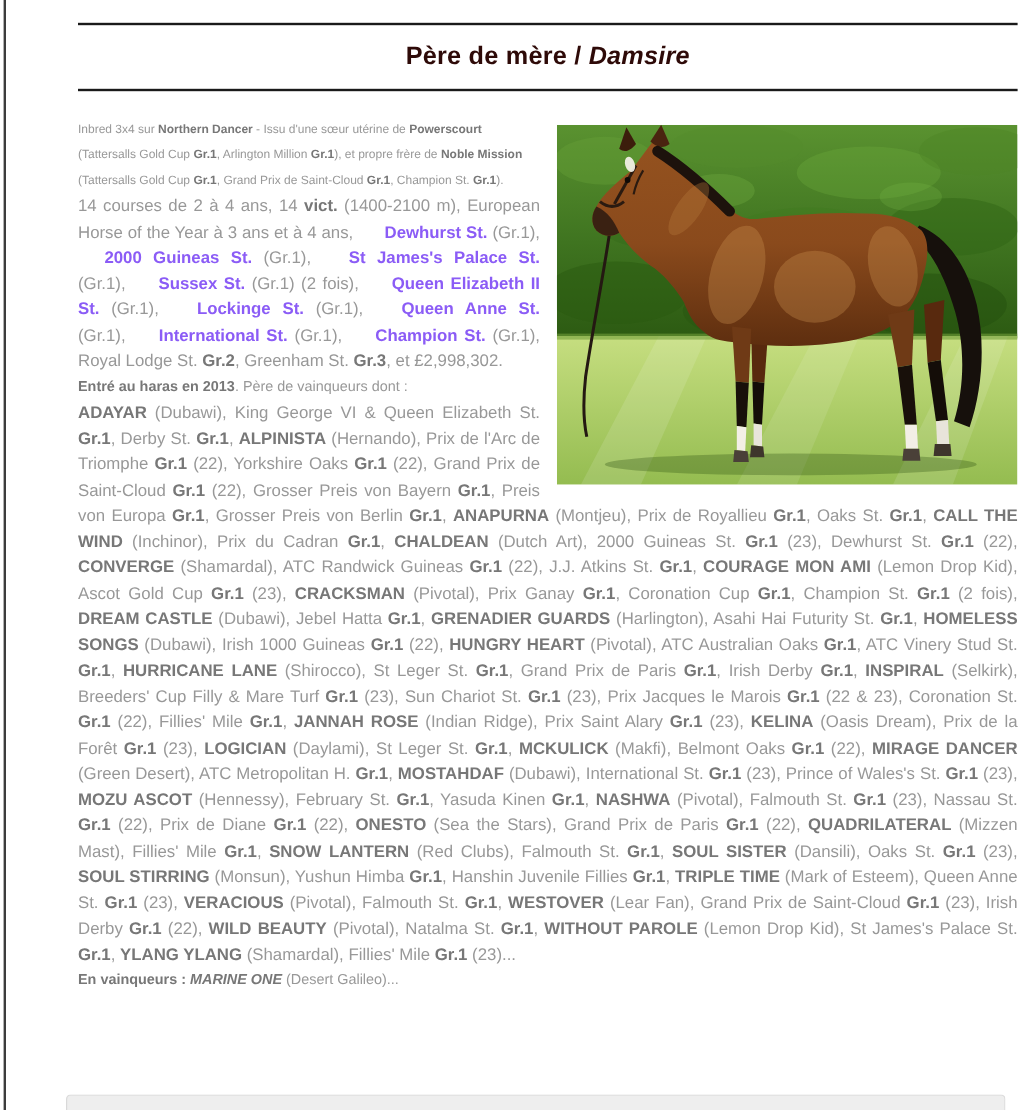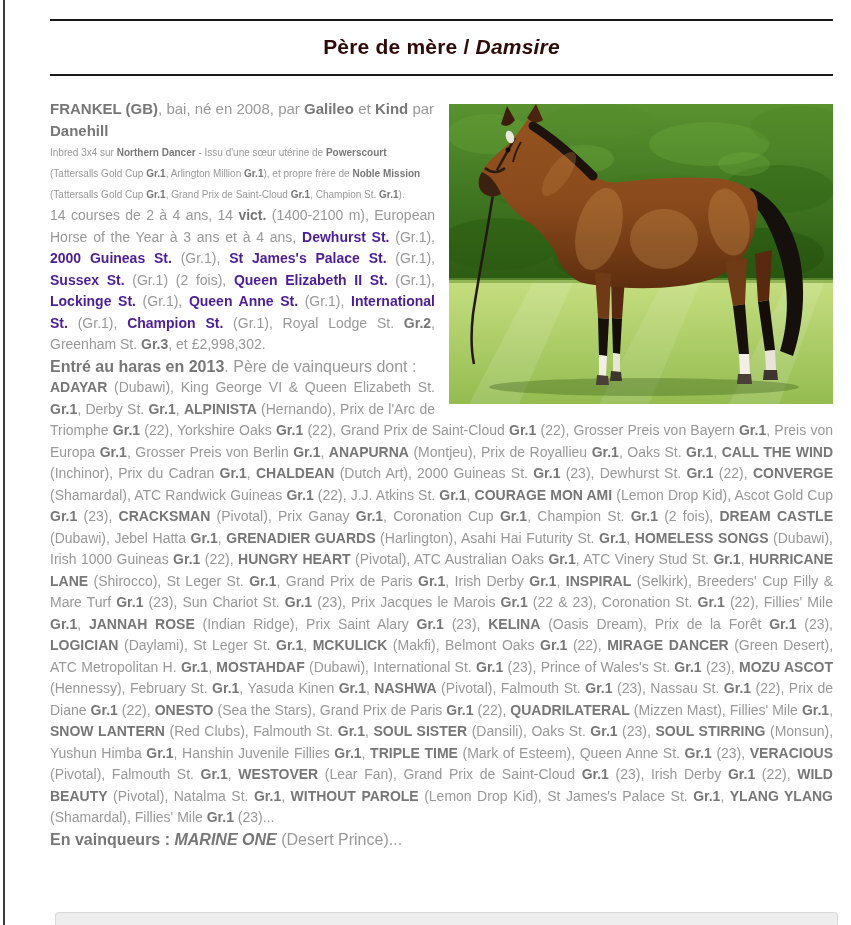--- a/index.html
+++ b/index.html
@@ -1,34 +1,34 @@
 <!DOCTYPE html>
 <html><head>
 <meta charset="utf-8">
 <style>
   html,body{margin:0;padding:0;background:#ffffff;}
   body{width:851px;height:925px;position:relative;overflow:hidden;
        font-family:"Liberation Sans","DejaVu Sans",sans-serif;}
   .left-border{position:absolute;left:3px;top:0;width:2px;height:925px;background:#3c3c3c;}
-  .content{position:absolute;left:50px;top:0;width:783px;}
+  .content{position:absolute;left:65px;top:0;width:783px;}
   .hrule{border:0;border-top:2px solid #1a1a1a;margin:0;}
   .header{margin-top:19px;}
   .page-title{text-align:center;font-size:21px;font-weight:700;color:#2e0a08;
               padding:14px 0 15px 0;letter-spacing:.2px;}
   .page-title .it{font-style:italic;}
   .main{margin-top:22px;}
   .photo{float:right;width:384px;height:300px;margin:6px 0 10px 14px;overflow:hidden;}
   p{margin:0;color:#989898;}
   .p-intro{font-size:15px;line-height:22px;}
   .p-small{font-size:10px;line-height:21px;}
   .p-body{font-size:14px;line-height:21.5px;text-align:justify;}
-  .p-left{font-size:16px;line-height:21.5px;}
+  .p-left{font-size:12px;line-height:21.5px;}
   .seg-n{}
   .seg-b{font-weight:700;color:#777777;}
-  .seg-r{font-weight:700;color:#4c1d95;}
+  .seg-r{font-weight:700;color:#8b5cf6;margin-left:22px;}
   .seg-i{}
   .seg-bi{font-weight:700;font-style:italic;color:#777777;margin-top:40px;}
   .footer-bar{position:absolute;left:55px;top:912px;width:783px;height:14px;
               background:#eeeeee;border:1px solid #d9d9d9;border-bottom:none;
               border-radius:4px 4px 0 0;box-sizing:border-box;}
 </style>
 </head>
 <body>
 
 <div class="left-border"></div>
@@ -124,23 +124,22 @@
             <path d="M 36,64 Q 46,72 56,64" stroke="#2a1a10" stroke-width="2.5" fill="none"></path>
             <path d="M 72,38 Q 66,48 64,58" stroke="#2a1a10" stroke-width="1.8" fill="none"></path>
           </g>
           <ellipse cx="61" cy="33" rx="4" ry="6.5" fill="#f5f2ea" opacity="0.92" transform="rotate(-18 61 33)"></ellipse>
           <circle cx="59" cy="46" r="2.4" fill="#100a06"></circle>
           <path d="M 33,68 C 29,74 28,82 33,88 C 38,93 46,94 52,90 C 48,80 42,72 33,68 Z" fill="#2b1a10" opacity="0.85"></path>
         </g>
       </svg>
     </div>
 
-    <p class="p-intro"><span class="seg-b">FRANKEL (GB)</span><span class="seg-n">, bai, né en 2008, par </span><span class="seg-b">Galileo</span><span class="seg-n"> et </span><span class="seg-b">Kind</span><span class="seg-n"> par </span><span class="seg-b">Danehill</span></p>
     <p class="p-small"><span class="seg-n">Inbred 3x4 sur </span><span class="seg-b">Northern Dancer</span><span class="seg-n"> - Issu d'une sœur utérine de </span><span class="seg-b">Powerscourt</span><span class="seg-n"> (Tattersalls Gold Cup </span><span class="seg-b">Gr.1</span><span class="seg-n">, Arlington Million </span><span class="seg-b">Gr.1</span><span class="seg-n">), et propre frère de </span><span class="seg-b">Noble Mission</span><span class="seg-n"> (Tattersalls Gold Cup </span><span class="seg-b">Gr.1</span><span class="seg-n">, Grand Prix de Saint-Cloud </span><span class="seg-b">Gr.1</span><span class="seg-n">, Champion St. </span><span class="seg-b">Gr.1</span><span class="seg-n">).</span></p>
     <p class="p-body"><span class="seg-n">14 courses de 2 à 4 ans, 14 </span><span class="seg-b">vict.</span><span class="seg-n"> (1400-2100 m), European Horse of the Year à 3 ans et à 4 ans, </span><span class="seg-r">Dewhurst St.</span><span class="seg-n"> (Gr.1), </span><span class="seg-r">2000 Guineas St.</span><span class="seg-n"> (Gr.1), </span><span class="seg-r">St James's Palace St.</span><span class="seg-n"> (Gr.1), </span><span class="seg-r">Sussex St.</span><span class="seg-n"> (Gr.1) (2 fois), </span><span class="seg-r">Queen Elizabeth II St.</span><span class="seg-n"> (Gr.1), </span><span class="seg-r">Lockinge St.</span><span class="seg-n"> (Gr.1), </span><span class="seg-r">Queen Anne St.</span><span class="seg-n"> (Gr.1), </span><span class="seg-r">International St.</span><span class="seg-n"> (Gr.1), </span><span class="seg-r">Champion St.</span><span class="seg-n"> (Gr.1), Royal Lodge St. </span><span class="seg-b">Gr.2</span><span class="seg-n">, Greenham St. </span><span class="seg-b">Gr.3</span><span class="seg-n">, et £2,998,302.</span></p>
     <p class="p-left"><span class="seg-b">Entré au haras en 2013</span><span class="seg-n">. Père de vainqueurs dont :</span></p>
     <p class="p-body"><span class="seg-b">ADAYAR</span><span class="seg-i"> (Dubawi)</span><span class="seg-n">, King George VI &amp; Queen Elizabeth St. </span><span class="seg-b">Gr.1</span><span class="seg-n">, Derby St. </span><span class="seg-b">Gr.1</span><span class="seg-n">, </span><span class="seg-b">ALPINISTA</span><span class="seg-i"> (Hernando)</span><span class="seg-n">, Prix de l'Arc de Triomphe </span><span class="seg-b">Gr.1</span><span class="seg-n"> (22), Yorkshire Oaks </span><span class="seg-b">Gr.1</span><span class="seg-n"> (22), Grand Prix de Saint-Cloud </span><span class="seg-b">Gr.1</span><span class="seg-n"> (22), Grosser Preis von Bayern </span><span class="seg-b">Gr.1</span><span class="seg-n">, Preis von Europa </span><span class="seg-b">Gr.1</span><span class="seg-n">, Grosser Preis von Berlin </span><span class="seg-b">Gr.1</span><span class="seg-n">, </span><span class="seg-b">ANAPURNA</span><span class="seg-i"> (Montjeu)</span><span class="seg-n">, Prix de Royallieu </span><span class="seg-b">Gr.1</span><span class="seg-n">, Oaks St. </span><span class="seg-b">Gr.1</span><span class="seg-n">, </span><span class="seg-b">CALL THE WIND</span><span class="seg-i"> (Inchinor)</span><span class="seg-n">, Prix du Cadran </span><span class="seg-b">Gr.1</span><span class="seg-n">, </span><span class="seg-b">CHALDEAN</span><span class="seg-i"> (Dutch Art)</span><span class="seg-n">, 2000 Guineas St. </span><span class="seg-b">Gr.1</span><span class="seg-n"> (23), Dewhurst St. </span><span class="seg-b">Gr.1</span><span class="seg-n"> (22), </span><span class="seg-b">CONVERGE</span><span class="seg-i"> (Shamardal)</span><span class="seg-n">, ATC Randwick Guineas </span><span class="seg-b">Gr.1</span><span class="seg-n"> (22), J.J. Atkins St. </span><span class="seg-b">Gr.1</span><span class="seg-n">, </span><span class="seg-b">COURAGE MON AMI</span><span class="seg-i"> (Lemon Drop Kid)</span><span class="seg-n">, Ascot Gold Cup </span><span class="seg-b">Gr.1</span><span class="seg-n"> (23), </span><span class="seg-b">CRACKSMAN</span><span class="seg-i"> (Pivotal)</span><span class="seg-n">, Prix Ganay </span><span class="seg-b">Gr.1</span><span class="seg-n">, Coronation Cup </span><span class="seg-b">Gr.1</span><span class="seg-n">, Champion St. </span><span class="seg-b">Gr.1</span><span class="seg-n"> (2 fois), </span><span class="seg-b">DREAM CASTLE</span><span class="seg-i"> (Dubawi)</span><span class="seg-n">, Jebel Hatta </span><span class="seg-b">Gr.1</span><span class="seg-n">, </span><span class="seg-b">GRENADIER GUARDS</span><span class="seg-i"> (Harlington)</span><span class="seg-n">, Asahi Hai Futurity St. </span><span class="seg-b">Gr.1</span><span class="seg-n">, </span><span class="seg-b">HOMELESS SONGS</span><span class="seg-i"> (Dubawi)</span><span class="seg-n">, Irish 1000 Guineas </span><span class="seg-b">Gr.1</span><span class="seg-n"> (22), </span><span class="seg-b">HUNGRY HEART</span><span class="seg-i"> (Pivotal)</span><span class="seg-n">, ATC Australian Oaks </span><span class="seg-b">Gr.1</span><span class="seg-n">, ATC Vinery Stud St. </span><span class="seg-b">Gr.1</span><span class="seg-n">, </span><span class="seg-b">HURRICANE LANE</span><span class="seg-i"> (Shirocco)</span><span class="seg-n">, St Leger St. </span><span class="seg-b">Gr.1</span><span class="seg-n">, Grand Prix de Paris </span><span class="seg-b">Gr.1</span><span class="seg-n">, Irish Derby </span><span class="seg-b">Gr.1</span><span class="seg-n">, </span><span class="seg-b">INSPIRAL</span><span class="seg-i"> (Selkirk)</span><span class="seg-n">, Breeders' Cup Filly &amp; Mare Turf </span><span class="seg-b">Gr.1</span><span class="seg-n"> (23), Sun Chariot St. </span><span class="seg-b">Gr.1</span><span class="seg-n"> (23), Prix Jacques le Marois </span><span class="seg-b">Gr.1</span><span class="seg-n"> (22 &amp; 23), Coronation St. </span><span class="seg-b">Gr.1</span><span class="seg-n"> (22), Fillies' Mile </span><span class="seg-b">Gr.1</span><span class="seg-n">, </span><span class="seg-b">JANNAH ROSE</span><span class="seg-i"> (Indian Ridge)</span><span class="seg-n">, Prix Saint Alary </span><span class="seg-b">Gr.1</span><span class="seg-n"> (23), </span><span class="seg-b">KELINA</span><span class="seg-i"> (Oasis Dream)</span><span class="seg-n">, Prix de la Forêt </span><span class="seg-b">Gr.1</span><span class="seg-n"> (23), </span><span class="seg-b">LOGICIAN</span><span class="seg-i"> (Daylami)</span><span class="seg-n">, St Leger St. </span><span class="seg-b">Gr.1</span><span class="seg-n">, </span><span class="seg-b">MCKULICK</span><span class="seg-i"> (Makfi)</span><span class="seg-n">, Belmont Oaks </span><span class="seg-b">Gr.1</span><span class="seg-n"> (22), </span><span class="seg-b">MIRAGE DANCER</span><span class="seg-i"> (Green Desert)</span><span class="seg-n">, ATC Metropolitan H. </span><span class="seg-b">Gr.1</span><span class="seg-n">, </span><span class="seg-b">MOSTAHDAF</span><span class="seg-i"> (Dubawi)</span><span class="seg-n">, International St. </span><span class="seg-b">Gr.1</span><span class="seg-n"> (23), Prince of Wales's St. </span><span class="seg-b">Gr.1</span><span class="seg-n"> (23), </span><span class="seg-b">MOZU ASCOT</span><span class="seg-i"> (Hennessy)</span><span class="seg-n">, February St. </span><span class="seg-b">Gr.1</span><span class="seg-n">, Yasuda Kinen </span><span class="seg-b">Gr.1</span><span class="seg-n">, </span><span class="seg-b">NASHWA</span><span class="seg-i"> (Pivotal)</span><span class="seg-n">, Falmouth St. </span><span class="seg-b">Gr.1</span><span class="seg-n"> (23), Nassau St. </span><span class="seg-b">Gr.1</span><span class="seg-n"> (22), Prix de Diane </span><span class="seg-b">Gr.1</span><span class="seg-n"> (22), </span><span class="seg-b">ONESTO</span><span class="seg-i"> (Sea the Stars)</span><span class="seg-n">, Grand Prix de Paris </span><span class="seg-b">Gr.1</span><span class="seg-n"> (22), </span><span class="seg-b">QUADRILATERAL</span><span class="seg-i"> (Mizzen Mast)</span><span class="seg-n">, Fillies' Mile </span><span class="seg-b">Gr.1</span><span class="seg-n">, </span><span class="seg-b">SNOW LANTERN</span><span class="seg-i"> (Red Clubs)</span><span class="seg-n">, Falmouth St. </span><span class="seg-b">Gr.1</span><span class="seg-n">, </span><span class="seg-b">SOUL SISTER</span><span class="seg-i"> (Dansili)</span><span class="seg-n">, Oaks St. </span><span class="seg-b">Gr.1</span><span class="seg-n"> (23), </span><span class="seg-b">SOUL STIRRING</span><span class="seg-i"> (Monsun)</span><span class="seg-n">, Yushun Himba </span><span class="seg-b">Gr.1</span><span class="seg-n">, Hanshin Juvenile Fillies </span><span class="seg-b">Gr.1</span><span class="seg-n">, </span><span class="seg-b">TRIPLE TIME</span><span class="seg-i"> (Mark of Esteem)</span><span class="seg-n">, Queen Anne St. </span><span class="seg-b">Gr.1</span><span class="seg-n"> (23), </span><span class="seg-b">VERACIOUS</span><span class="seg-i"> (Pivotal)</span><span class="seg-n">, Falmouth St. </span><span class="seg-b">Gr.1</span><span class="seg-n">, </span><span class="seg-b">WESTOVER</span><span class="seg-i"> (Lear Fan)</span><span class="seg-n">, Grand Prix de Saint-Cloud </span><span class="seg-b">Gr.1</span><span class="seg-n"> (23), Irish Derby </span><span class="seg-b">Gr.1</span><span class="seg-n"> (22), </span><span class="seg-b">WILD BEAUTY</span><span class="seg-i"> (Pivotal)</span><span class="seg-n">, Natalma St. </span><span class="seg-b">Gr.1</span><span class="seg-n">, </span><span class="seg-b">WITHOUT PAROLE</span><span class="seg-i"> (Lemon Drop Kid)</span><span class="seg-n">, St James's Palace St. </span><span class="seg-b">Gr.1</span><span class="seg-n">, </span><span class="seg-b">YLANG YLANG</span><span class="seg-i"> (Shamardal)</span><span class="seg-n">, Fillies' Mile </span><span class="seg-b">Gr.1</span><span class="seg-n"> (23)...</span></p>
-    <p class="p-left"><span class="seg-b">En vainqueurs : </span><span class="seg-bi">MARINE ONE</span><span class="seg-i"> (Desert Prince)</span><span class="seg-n">...</span></p>
+    <p class="p-left"><span class="seg-b">En vainqueurs : </span><span class="seg-bi">MARINE ONE</span><span class="seg-i"> (Desert Galileo)</span><span class="seg-n">...</span></p>
 
   </div>
 </div>
 
 <div class="footer-bar"></div>
 
 </body></html>

